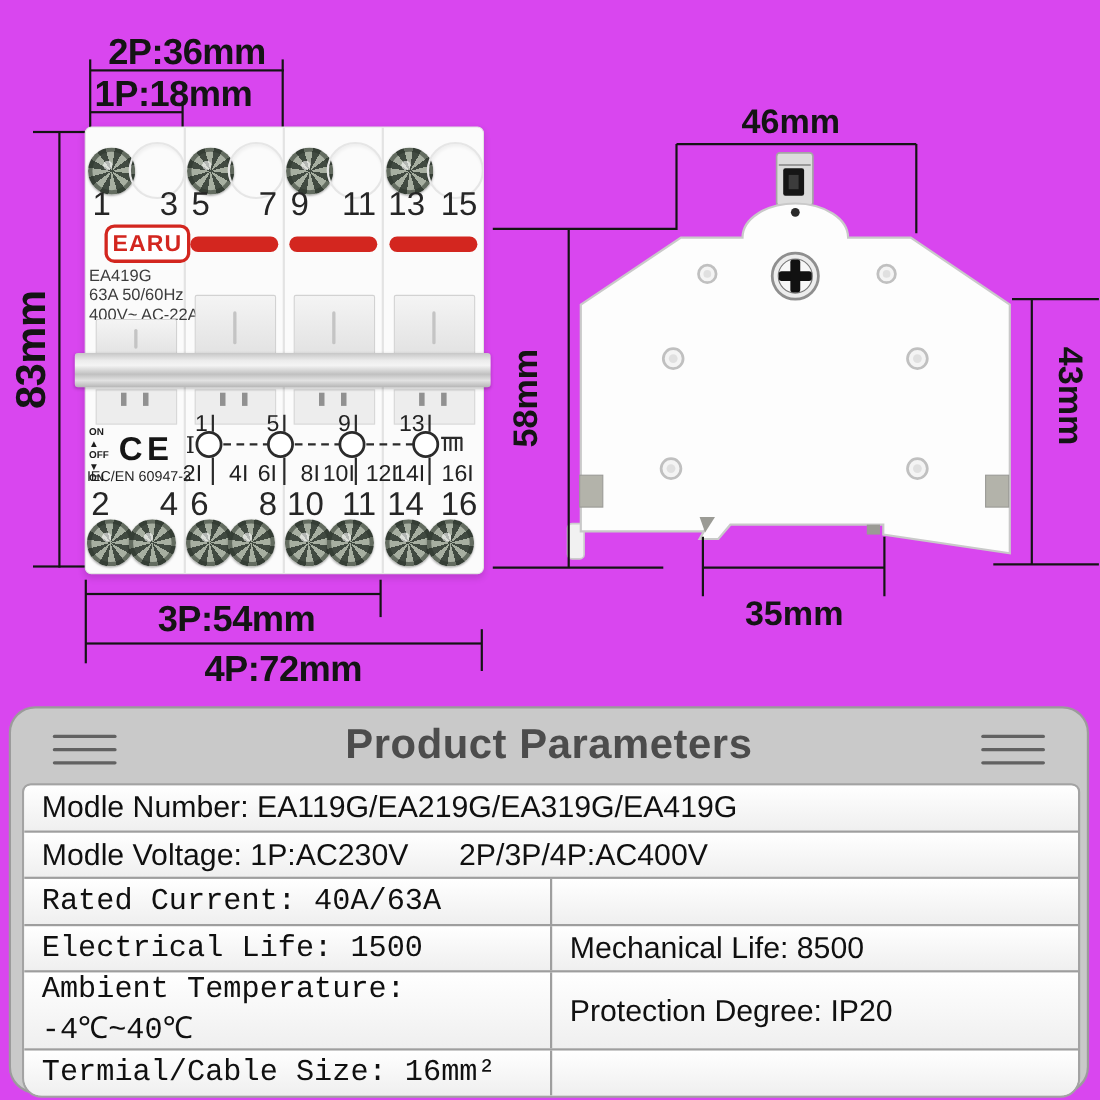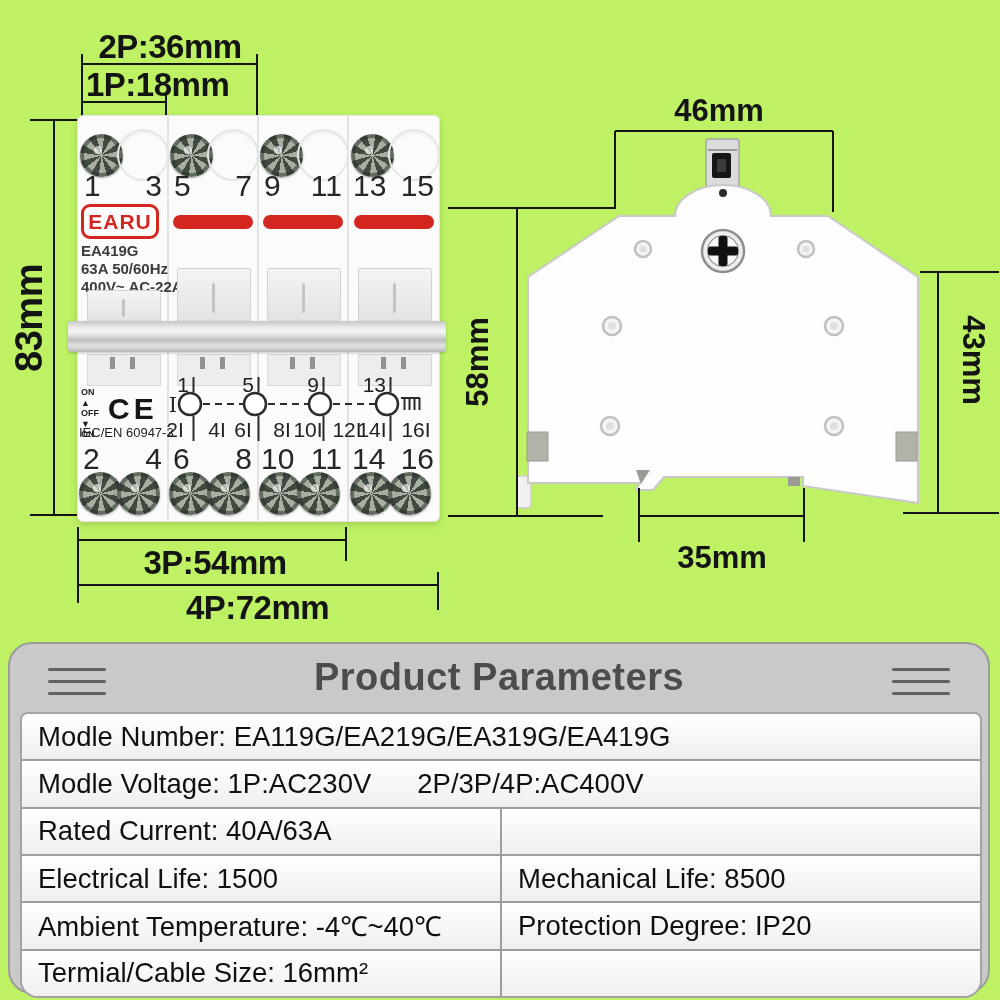--- a/index.html
+++ b/index.html
@@ -1,16 +1,16 @@
 <!DOCTYPE html>
 <html><head>
 <meta charset="utf-8">
 <style>
   html,body{margin:0;padding:0;background:#fff;}
-  .stage{position:relative;width:1000px;height:1000px;background:#bef264;overflow:hidden;
+  .stage{position:relative;width:1000px;height:1000px;background:#d946ef;overflow:hidden;
          font-family:"Liberation Sans",sans-serif;}
   .abs{position:absolute;}
 
   
   .dline{position:absolute;background:#141414;}
   .dim{position:absolute;font-weight:700;color:#141414;font-size:33px;text-align:center;
        letter-spacing:-0.5px;white-space:nowrap;}
   .rot-ccw{transform:rotate(-90deg);}
 
   
@@ -23,21 +23,21 @@
        repeating-conic-gradient(from 8deg, #414a41 0deg 22deg, #a7afa1 22deg 45deg);
      box-shadow:inset 0 0 0 4px rgba(44,52,44,.55), 0 1px 2px rgba(0,0,0,.35);}
   .ring{position:absolute;width:48px;height:48px;border-radius:50%;border:2px solid #e6e6e6;
         box-shadow:inset 1px 2px 3px rgba(0,0,0,.05);}
   .tnum{position:absolute;font-size:30px;color:#262626;line-height:34px;}
   .tnum.r{width:38px;text-align:right;}
   .stripe{position:absolute;height:14px;width:80px;border-radius:7px;background:#d3261f;}
   .logo{position:absolute;width:78px;height:35px;background:#fff;border:3px solid #d3261f;
         border-radius:9px;box-sizing:border-box;text-align:center;font-size:21px;font-weight:700;
         letter-spacing:1px;color:#d3261f;line-height:29px;}
-  .m1info{position:absolute;font-size:15px;line-height:18px;color:#3c3c3c;white-space:nowrap;font-weight:bold;}
+  .m1info{position:absolute;font-size:15px;line-height:18px;color:#3c3c3c;white-space:nowrap;}
   .toggle{position:absolute;width:72px;background:linear-gradient(180deg,#f4f4f4,#e1e1e1);
           border:1px solid #d2d2d2;border-radius:2px;}
   .toggle .slot{position:absolute;left:34px;width:3px;background:#c4c4c4;border-radius:2px;}
   .ltoggle{position:absolute;width:72px;height:30px;background:#ededed;border:1px solid #d8d8d8;}
   .ltoggle i{position:absolute;top:2px;width:5px;height:12px;background:#919191;display:block;}
   .rail{position:absolute;left:68px;top:321px;width:378px;height:31px;border-radius:3px;
         background:linear-gradient(180deg,#c7c7c7 0%,#ececec 22%,#f4f4f4 36%,#c0c0c0 62%,#e2e2e2 80%,#b6b6b6 100%);
         box-shadow:0 1px 3px rgba(0,0,0,.22);}
   .onoff{position:absolute;font-size:9px;font-weight:700;line-height:10.5px;color:#1c1c1c;}
   .ce{position:absolute;font-size:30px;font-weight:600;letter-spacing:4px;color:#161616;}
@@ -51,21 +51,21 @@
   .params-title{position:absolute;left:0;right:0;top:12px;text-align:center;font-size:38px;
                 font-weight:700;color:#4c4c4c;letter-spacing:.5px;}
   .ptable{position:absolute;left:10px;top:68px;width:958px;height:282px;background:#f5f5f5;
           border:2px solid #a3a3a3;border-radius:8px 8px 18px 18px;overflow:hidden;
           display:flex;flex-direction:column;}
   .prow{flex:1;display:flex;align-items:center;background:linear-gradient(180deg,#ffffff,#efefef);
         font-size:27.5px;color:#101010;}
   .prow + .prow{border-top:2px solid #9e9e9e;}
   .prow.full{padding-left:16px;}
   .prow .cl{width:462px;height:100%;display:flex;align-items:center;padding-left:16px;
-            border-right:2px solid #9e9e9e;}
+            border-right:2px solid #9e9e9e;font-family:Liberation Mono, monospace;}
   .prow .cr{flex:1;height:100%;display:flex;align-items:center;padding-left:16px;}
   .gap2{margin-left:46px;}
 </style>
 </head>
 <body>
 
 <div class="stage">
 
   <div class="dim" style="left:90px;top:28px;width:160px;">2P:36mm</div>
   <div class="dline" style="left:82px;top:63px;width:176px;height:2px;"></div>
@@ -83,21 +83,21 @@
 
   <div class="body">
     <div class="sep" style="left:89px;"></div>
     <div class="sep" style="left:179px;"></div>
     <div class="sep" style="left:269px;"></div>
 
     <div class="screw" style="left:2px;top:18px;"></div>
     <div class="ring" style="left:39px;top:13px;"></div>
     <div class="tnum" style="left:6px;top:53px;">1</div>
     <div class="tnum r" style="left:46px;top:53px;">3</div>
-    <div class="logo" style="left:3px;top:88px;">EARU</div>
+    <div class="logo" style="left:17px;top:88px;">EARU</div>
     <div class="m1info" style="left:3px;top:126px;">EA419G</div>
     <div class="m1info" style="left:3px;top:144px;">63A 50/60Hz</div>
     <div class="m1info" style="left:3px;top:162px;">400V~  AC-22A</div>
     <div class="toggle" style="left:9px;top:174px;height:35px;">
         <span class="slot" style="top:8px;height:18px;"></span>
       </div>
     <div class="ltoggle" style="left:9px;top:238px;">
         <i style="left:22px;"></i>
         <i style="left:42px;"></i>
       </div>

